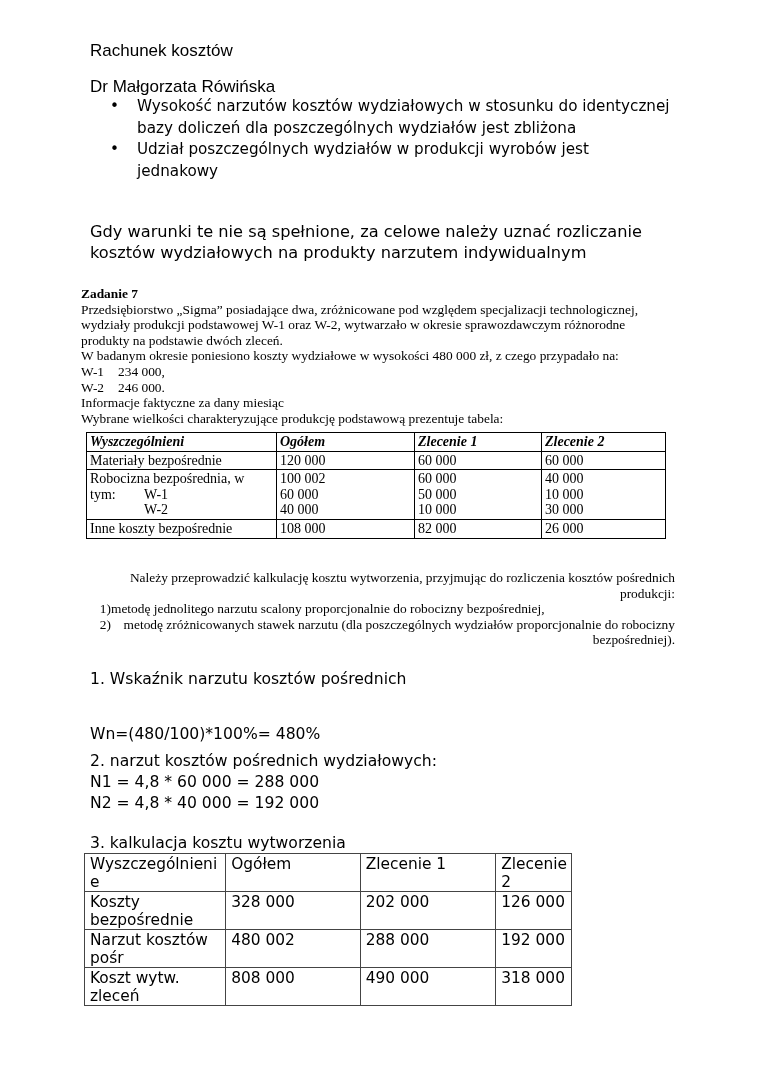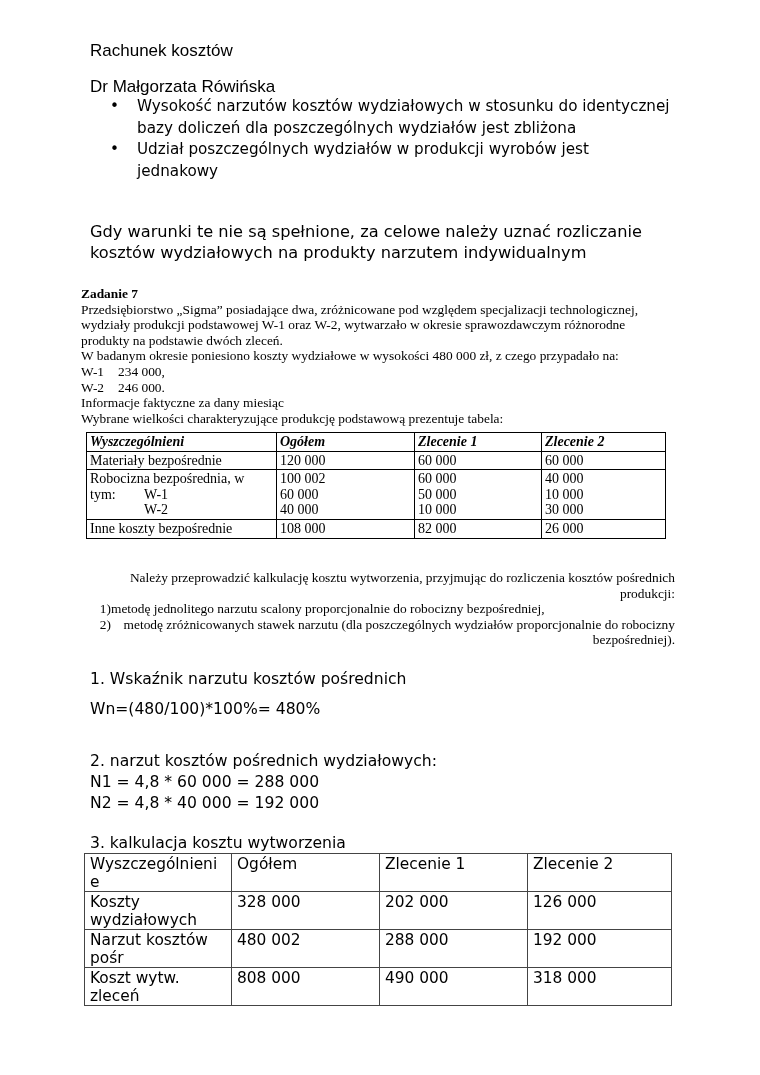--- a/index.html
+++ b/index.html
@@ -32,27 +32,27 @@
   #t1 .c2 { width: 120px; }
   .tym { display: inline-block; width: 54px; }
   .w2pad { display: inline-block; width: 54px; }
 
   .instr { left: 90px; top: 570px; width: 585px; font-size: 13.4px; line-height: 15.6px; text-align: right; }
   .instr .li { display: flex; }
   .instr .li .n { width: 21px; flex: none; }
 
   .calc { left: 90px; font-size: 15.6px; }
   #c-h1 { top: 670px; }
-  #c-wn { top: 700px; }
+  #c-wn { top: 725px; }
   #c-h2 { top: 752px; }
   #c-n1 { top: 773px; }
   #c-n2 { top: 794px; }
   #c-h3 { top: 834px; }
 
-  #t2 { left: 84px; top: 853px; width: 588px; font-size: 15.4px; line-height: 18px; }
+  #t2 { left: 84px; top: 853px; width: 488px; font-size: 15.4px; line-height: 18px; }
   #t2 td, #t2 th { border: 1px solid #444; padding: 1px 4px 0 5px; vertical-align: top; text-align: left; font-weight: normal; height: 35px; }
   #t2 .c0 { width: 137px; }
   #t2 .c1 { width: 138px; }
   #t2 .c2 { width: 138px; }
 </style>
 </head>
 <body>
 
 <div id="doc-title" class="abs lib">Rachunek kosztów</div>
 <div id="doc-author" class="abs lib">Dr Małgorzata Rówińska</div>
@@ -152,21 +152,21 @@
 
 <table id="t2" class="sans">
   <tbody>
       <tr>
     <th class="c0" style="word-break:break-all;">Wyszczególnieni e</th>
     <th class="c1">Ogółem</th>
     <th class="c2">Zlecenie 1</th>
     <th>Zlecenie 2</th>
   </tr>
   <tr>
-    <td>Koszty wydziałowych</td>
+    <td>Koszty bezpośrednie</td>
     <td>328 000</td>
     <td>202 000</td>
     <td>126 000</td>
   </tr>
   <tr>
     <td>Narzut kosztów pośr</td>
     <td>480 002</td>
     <td>288 000</td>
     <td>192 000</td>
   </tr>

